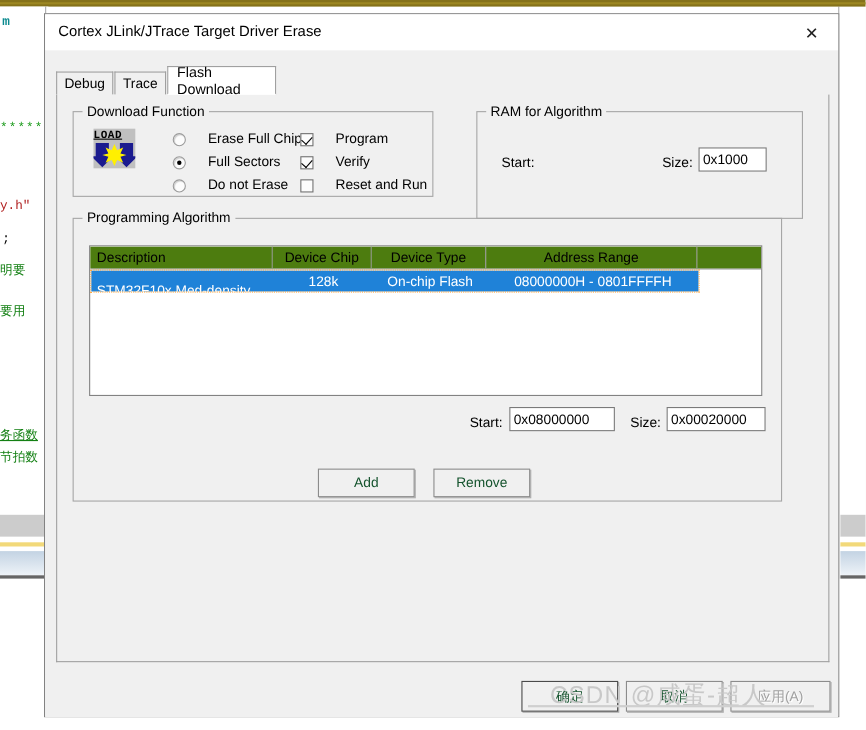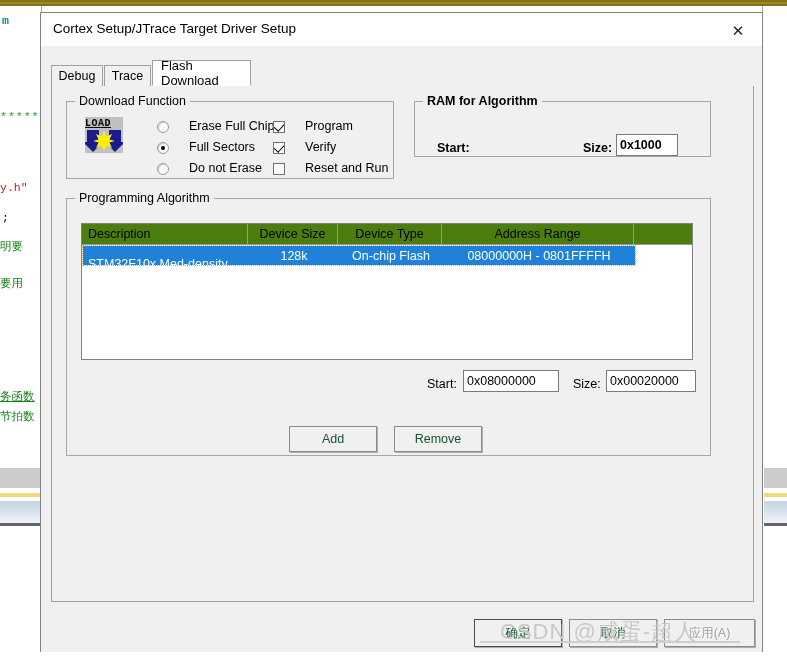--- a/index.html
+++ b/index.html
@@ -148,21 +148,21 @@
 
   <div class="band band-dark" style="left:41px;top:6px;width:1px;height:520px;opacity:.55;"></div>
   <div class="band band-dark" style="left:762px;top:6px;width:1px;height:520px;opacity:.55;"></div>
 
   <div class="bottom-white"></div>
 </div>
 
 <div id="dialog">
 
   <div class="title-bar">
-    <div class="title-text">Cortex Setup/JTrace Target Driver Setup</div>
+    <div class="title-text">Cortex JLink/JTrace Target Driver Erase</div>
     <button class="close-btn">
       <span>✕</span>
     </button>
   </div>
 
   <div class="dialog-body">
 
     <div class="tabstrip">
       <div class="tab" style="left:0px;width:52px;">
         <span>Debug</span>
@@ -209,36 +209,36 @@
         <div class="checkbox checked" style="left:206px;top:39px;">
           <span class="box"></span>
           <span class="lbl">Verify</span>
         </div>
         <div class="checkbox" style="left:206px;top:60px;">
           <span class="box"></span>
           <span class="lbl">Reset and Run</span>
         </div>
       </div>
 
-      <div class="group" style="left:362px;top:15px;width:297px;height:56px;font-weight:bold;">
+      <div class="group" style="left:381px;top:15px;width:297px;height:98px;">
         <div class="group-title">RAM for Algorithm</div>
 
         <div class="field-label" style="left:22px;top:39px;">Start:</div>
 
         <div class="field-label" style="left:168px;top:39px;">Size:</div>
         <div class="textbox" style="left:201px;top:32px;width:62px;height:22px;">0x1000</div>
       </div>
 
       <div class="group" style="left:14px;top:112px;width:645px;height:258px;">
         <div class="group-title">Programming Algorithm</div>
 
         <div class="tbl" style="left:14px;top:24px;width:612px;height:137px;">
           <div class="tbl-head">
             <div class="th" style="width:166px;">Description</div>
-            <div class="th center" style="width:90px;">Device Size</div>
+            <div class="th center" style="width:90px;">Device Chip</div>
             <div class="th center" style="width:104px;">Device Type</div>
             <div class="th center" style="width:192px;">Address Range</div>
             <div class="th" style="width:58px;border-right:none;"></div>
           </div>
 
           <div class="tbl-row" style="width:552px;">
             <div class="td left" style="width:166px;">STM32F10x Med-density ...</div>
             <div class="td center" style="width:90px;">128k</div>
             <div class="td center" style="width:104px;">On-chip Flash</div>
             <div class="td center" style="width:192px;">08000000H - 0801FFFFH</div>

